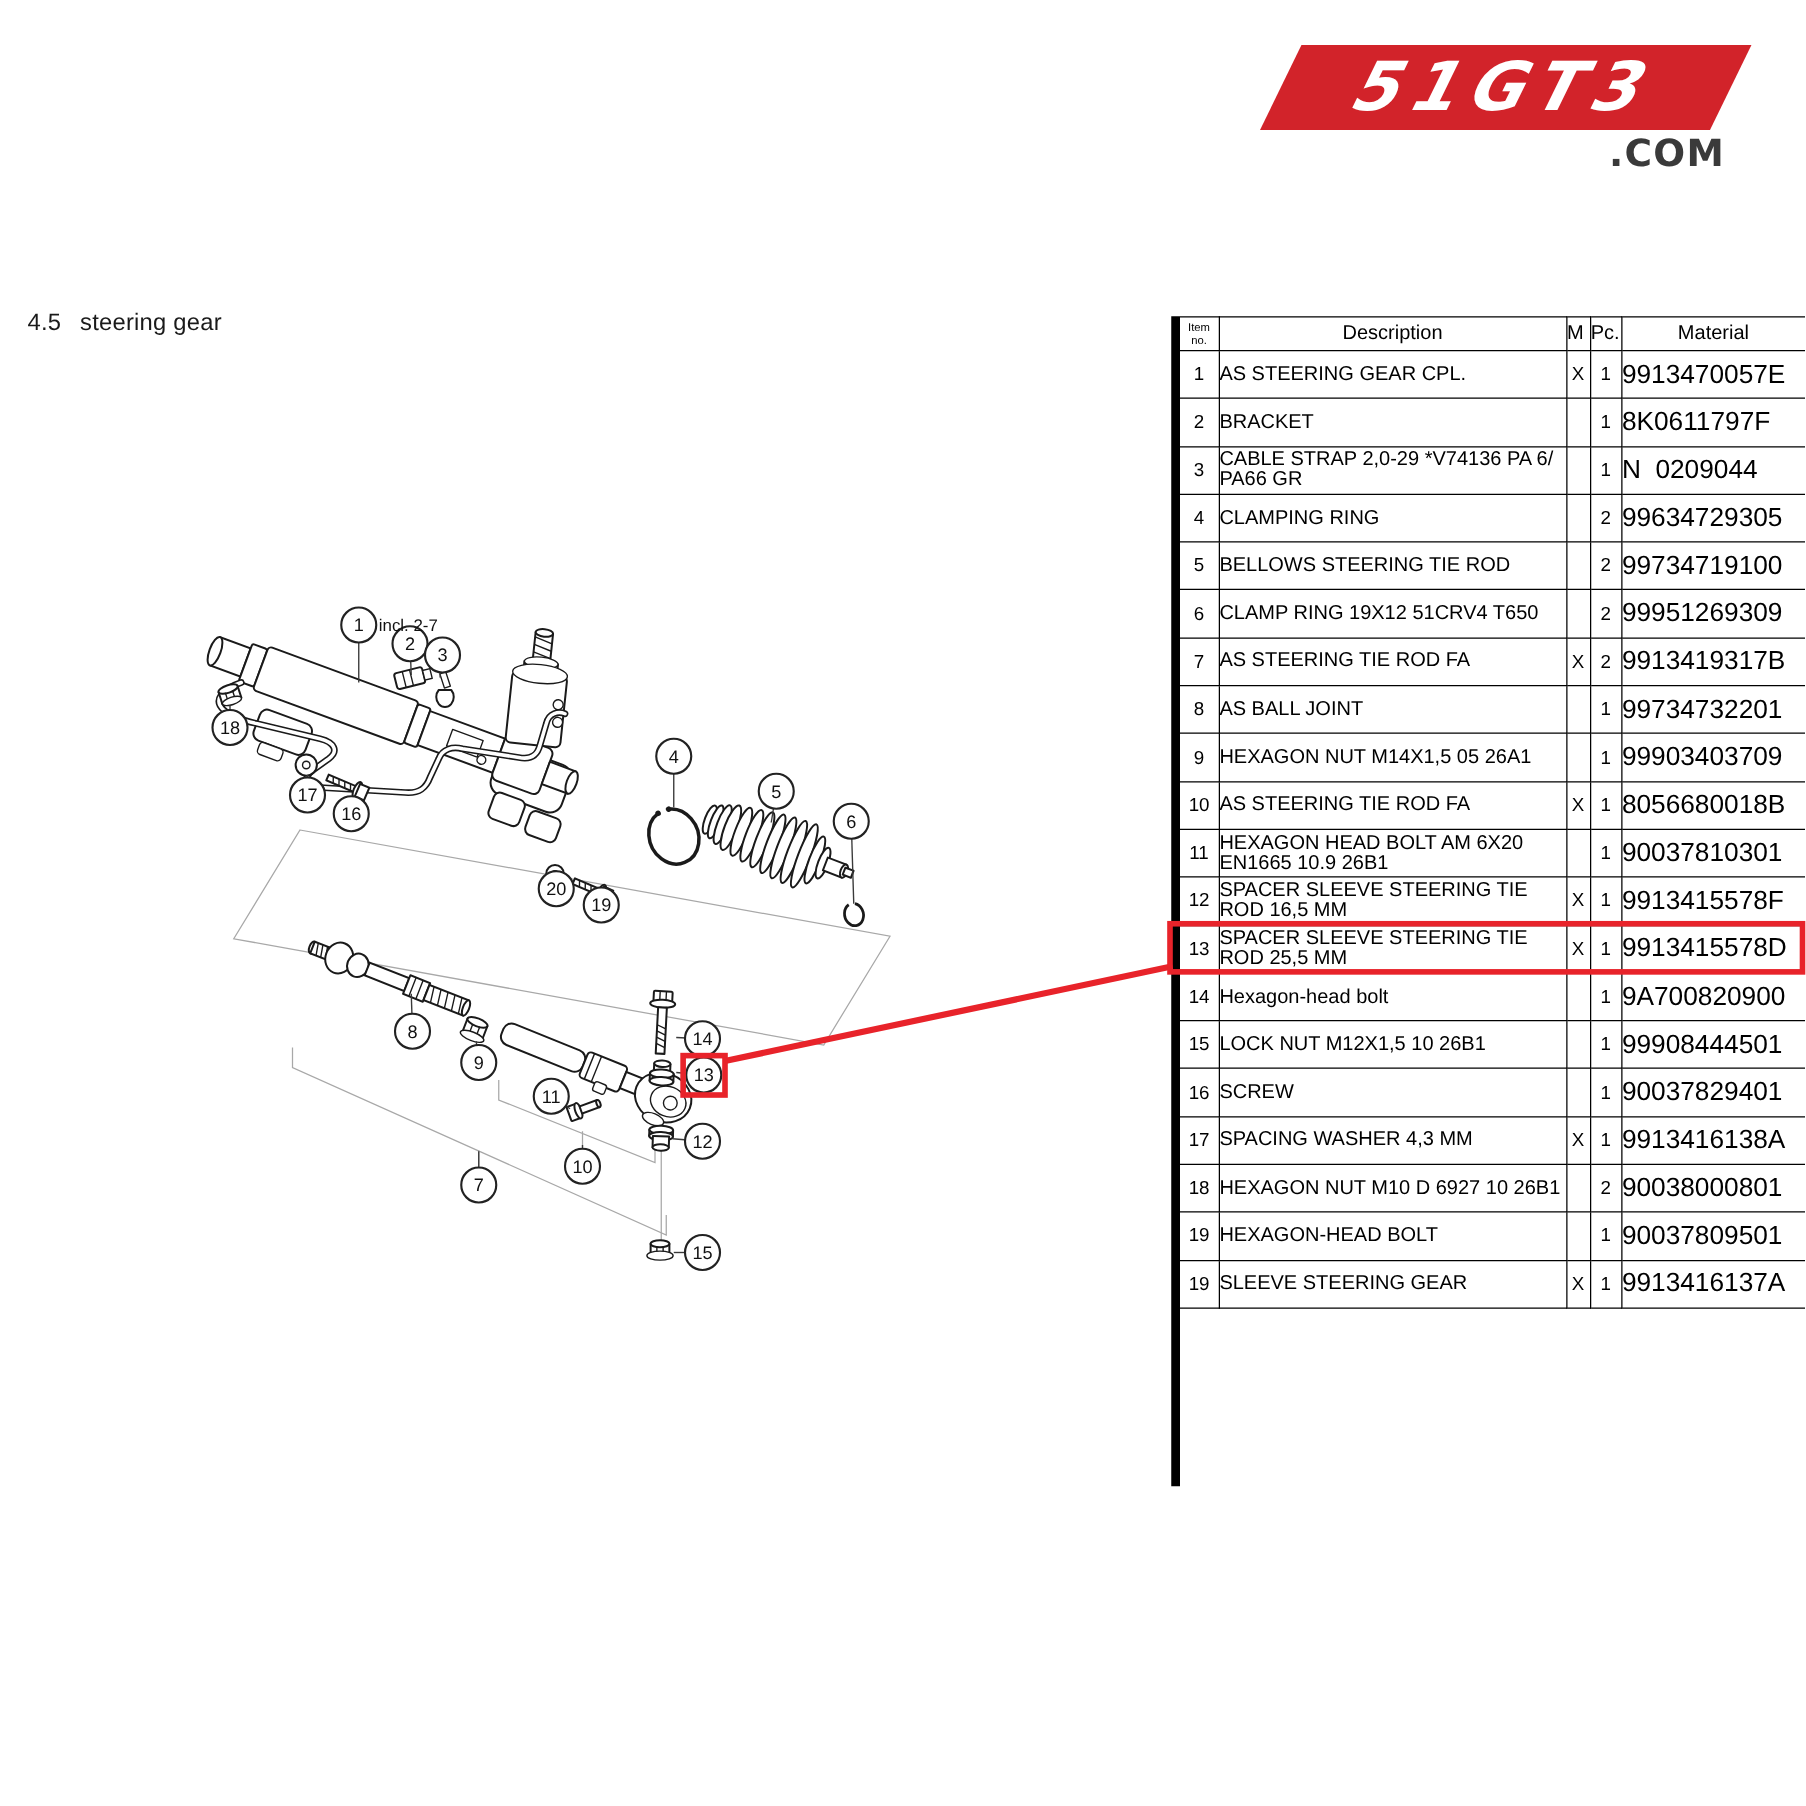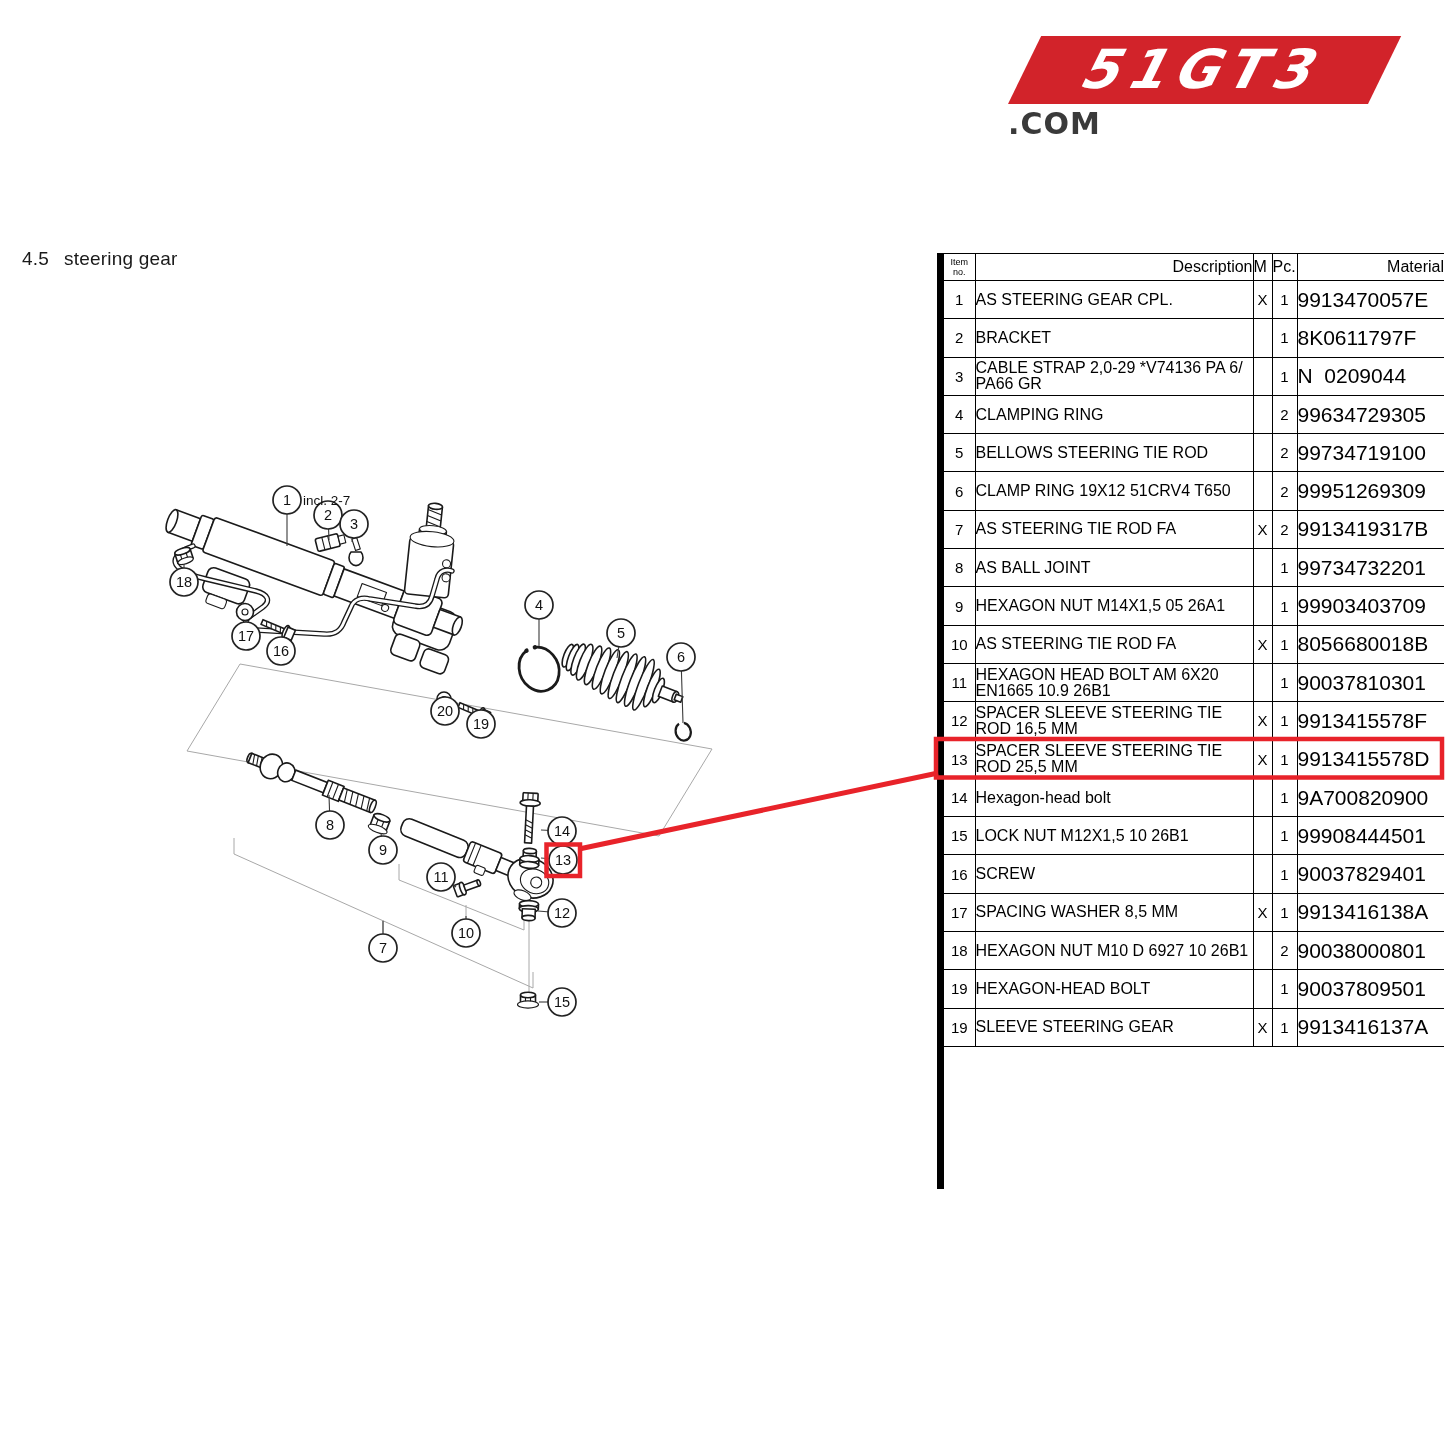--- a/index.html
+++ b/index.html
@@ -14,40 +14,40 @@
   .logo-band{
     position:absolute;left:1008px;top:36px;width:360px;height:68px;
     transform:skewX(-26deg);transform-origin:0 100%;
     display:flex;align-items:center;justify-content:center;
   }
   .logo-brand{
     color:#fff;font-weight:bold;font-size:54px;letter-spacing:9px;line-height:1;
     font-family:"DejaVu Sans",sans-serif;
   }
   .logo-com{
-    position:absolute;left:1008px;top:106px;width:372px;
+    position:absolute;left:1008px;top:106px;width:372px;text-align:right;
     font-weight:bold;font-size:30px;letter-spacing:1px;color:#3a3a3a;
     font-family:"DejaVu Sans",sans-serif;
   }
   
   .left-bar{position:absolute;left:937px;top:253px;width:7px;height:936px;background:#000;}
   table.parts{
     position:absolute;left:944px;top:253px;width:500px;
     border-collapse:collapse;table-layout:fixed;padding-left:13px;
   }
   table.parts th,table.parts td{
     border:1px solid #000;padding:0;color:#000;
     overflow:hidden;
   }
   table.parts th{border-top:1.5px solid #000;border-bottom:1.5px solid #000;}
   table.parts .c0{border-left:none;}
   table.parts .c4{border-right:none;}
   thead tr{height:27px;}
   tbody tr{height:38.3px;}
-  th{font-weight:normal;text-align:right;font-size:16px;}
+  th{font-weight:normal;text-align:center;font-size:16px;}
   th.c0{font-size:9px;text-align:center;}
   th.c1,th.c4{padding-left:5px;}
   th.c2,th.c3{text-align:left;padding-left:1px;}
   td.c0{text-align:center;font-size:15px;}
   td.c1{font-size:16px;line-height:16px;padding-left:5px;white-space:pre-line;}
   td.c2,td.c3{text-align:center;font-size:15px;}
   td.c4{font-size:21px;padding-left:6px;white-space:pre-wrap;}
   
   svg.overlay{position:absolute;left:0;top:0;z-index:5;}
   .part{fill:#fff;stroke:#1a1a1a;stroke-width:1.6;stroke-linejoin:round;}
@@ -204,21 +204,21 @@
       </tr>
       <tr>
         <td class="c0">16</td>
         <td class="c1">SCREW</td>
         <td class="c2"></td>
         <td class="c3">1</td>
         <td class="c4">90037829401</td>
       </tr>
       <tr>
         <td class="c0">17</td>
-        <td class="c1">SPACING WASHER 8,5 MM</td>
+        <td class="c1">SPACING WASHER 4,3 MM</td>
         <td class="c2">X</td>
         <td class="c3">1</td>
         <td class="c4">9913416138A</td>
       </tr>
       <tr>
         <td class="c0">18</td>
         <td class="c1">HEXAGON NUT M10 D 6927 10 26B1</td>
         <td class="c2"></td>
         <td class="c3">2</td>
         <td class="c4">90038000801</td>

